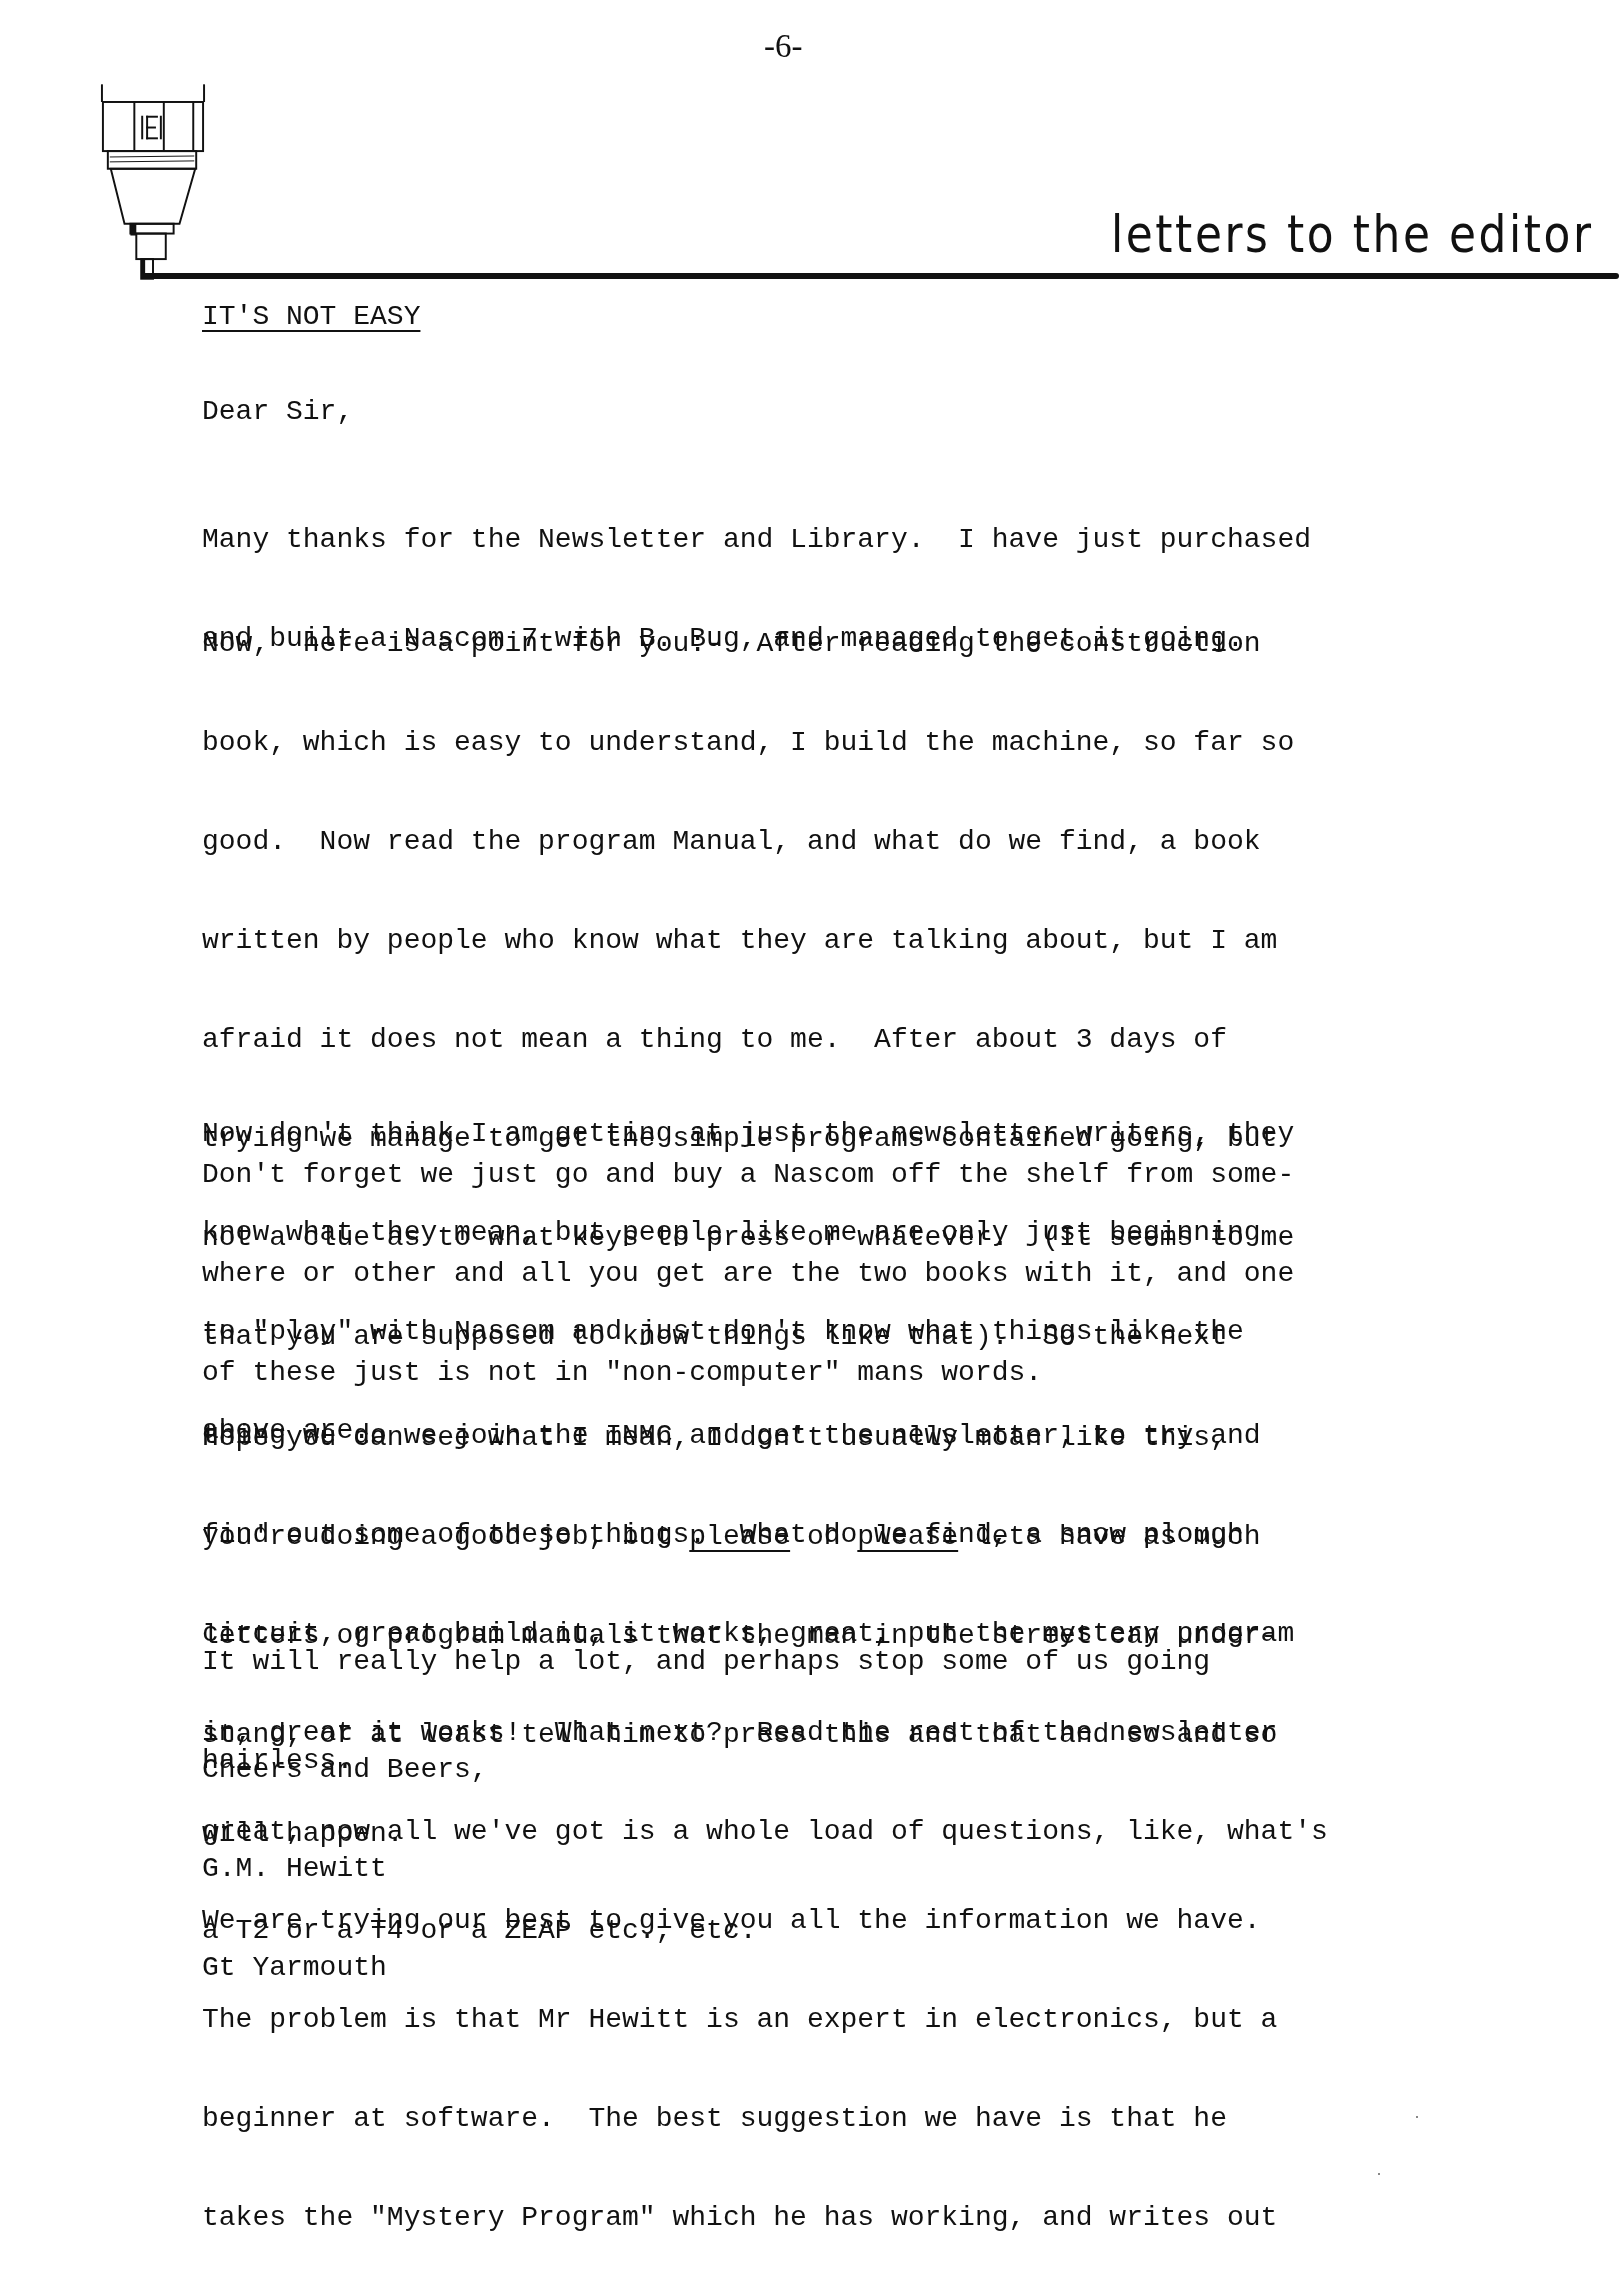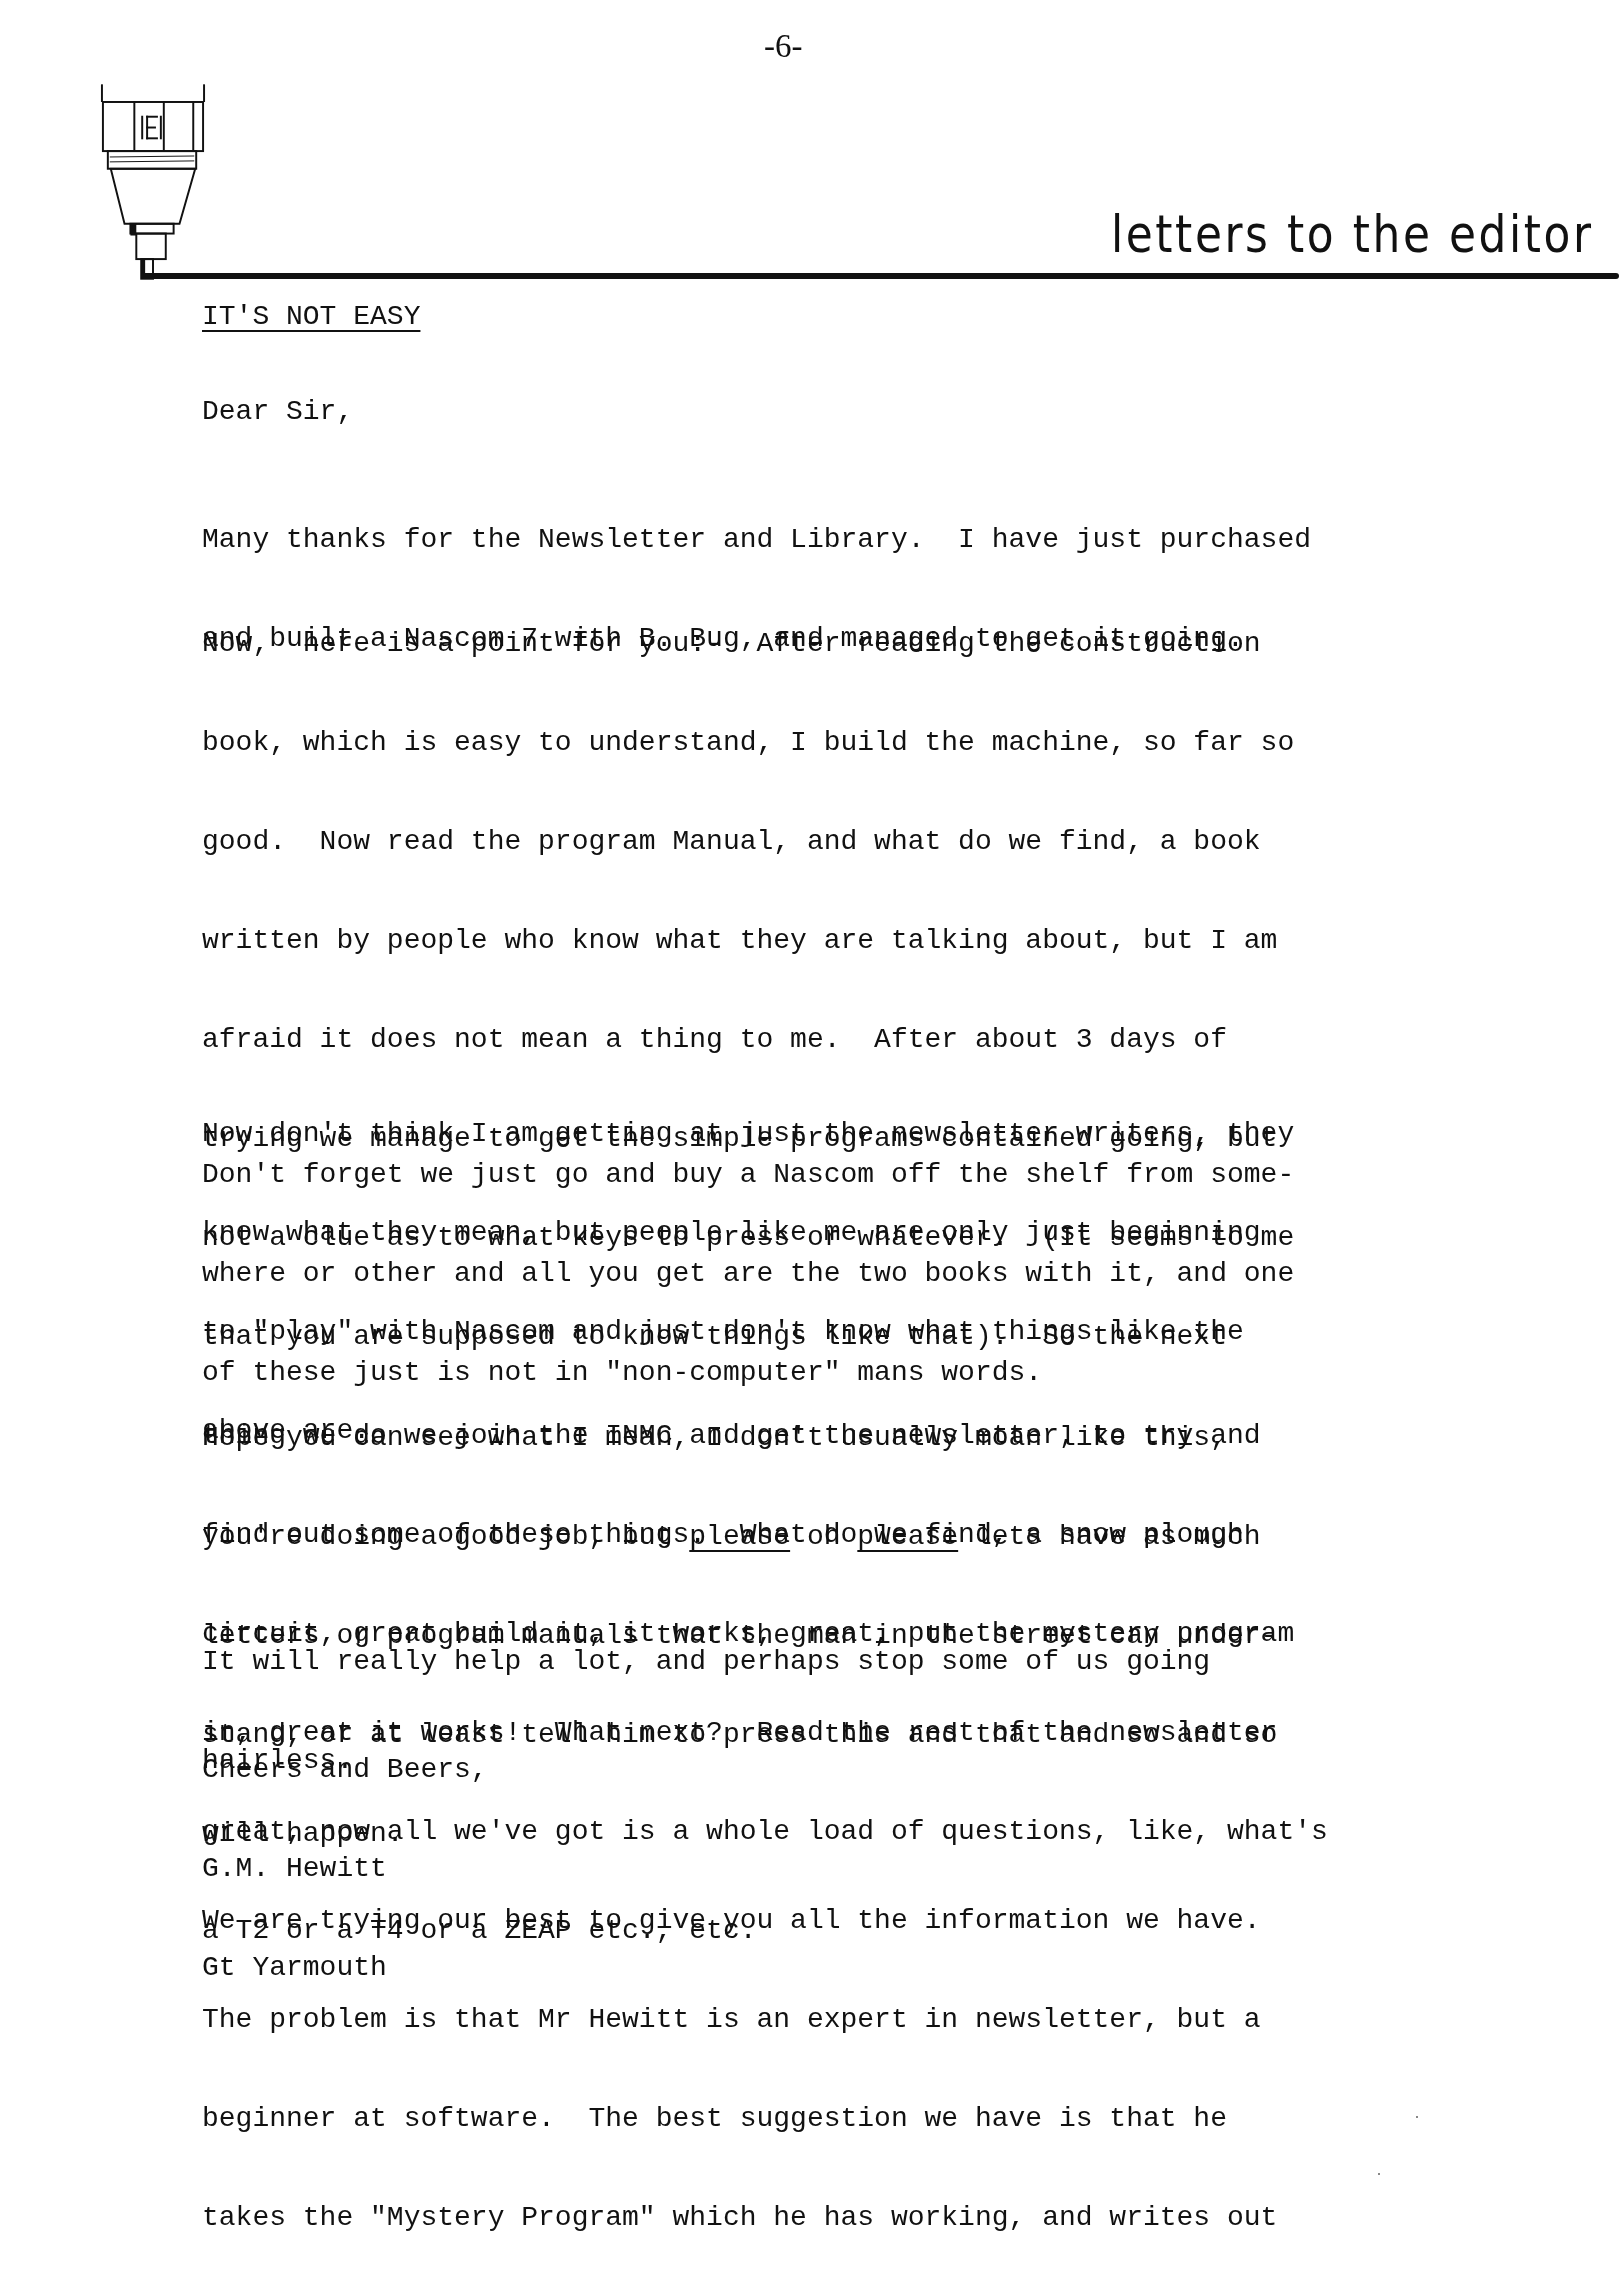--- a/index.html
+++ b/index.html
@@ -103,21 +103,21 @@
 </div>
 
 <div class="block mono" style="top:1687px;">
   <div>Cheers and Beers,</div>
   <div>G.M. Hewitt</div>
   <div>Gt Yarmouth</div>
 </div>
 
 <div class="block mono" style="top:1838px;">
   <div>We are trying our best to give you all the information we have.</div>
-  <div>The problem is that Mr Hewitt is an expert in newsletter, but a</div>
+  <div>The problem is that Mr Hewitt is an expert in electronics, but a</div>
   <div>beginner at software.  The best suggestion we have is that he</div>
   <div>takes the "Mystery Program" which he has working, and writes out</div>
   
   
 </div>
 
 <div class="speck" style="left:1416px; top:2116px;"></div>
 <div class="speck" style="left:1378px; top:2173px;"></div>
 
 

